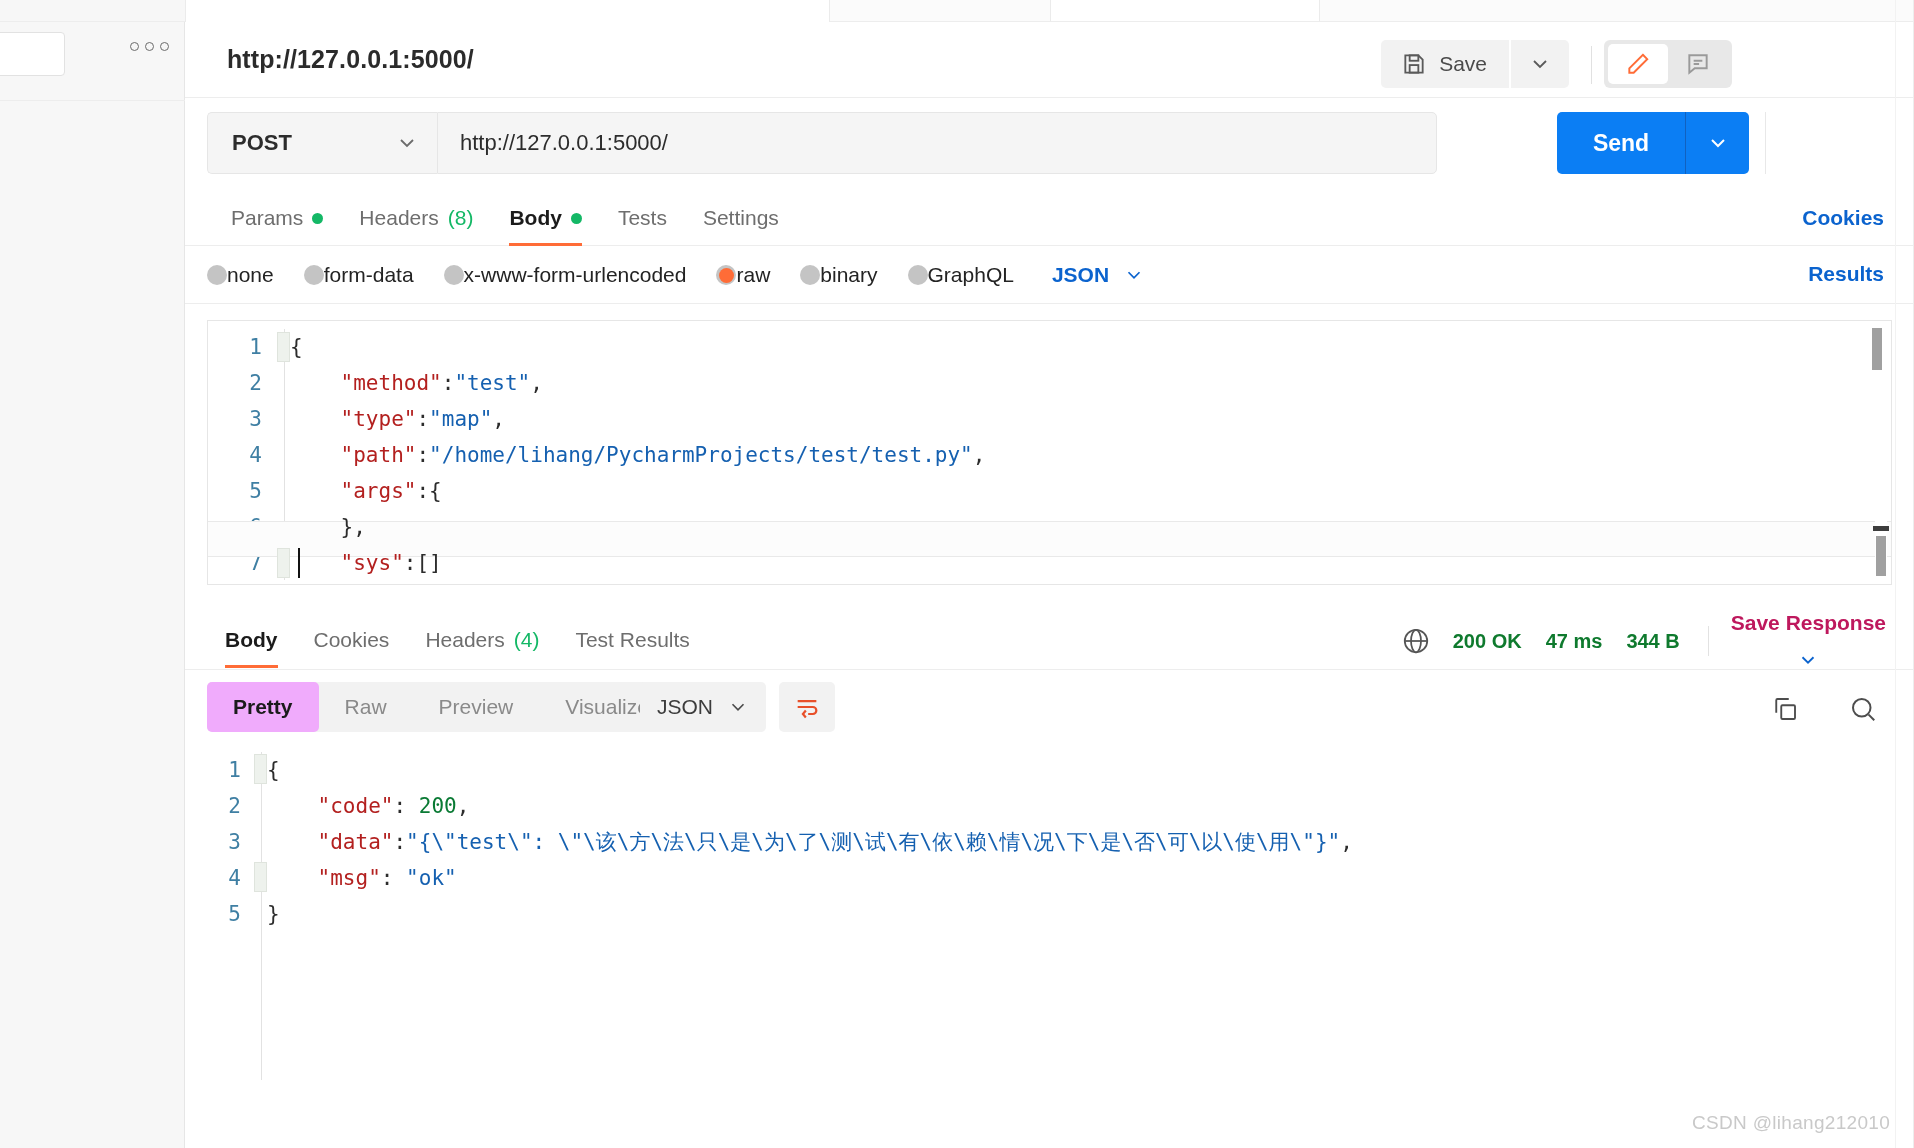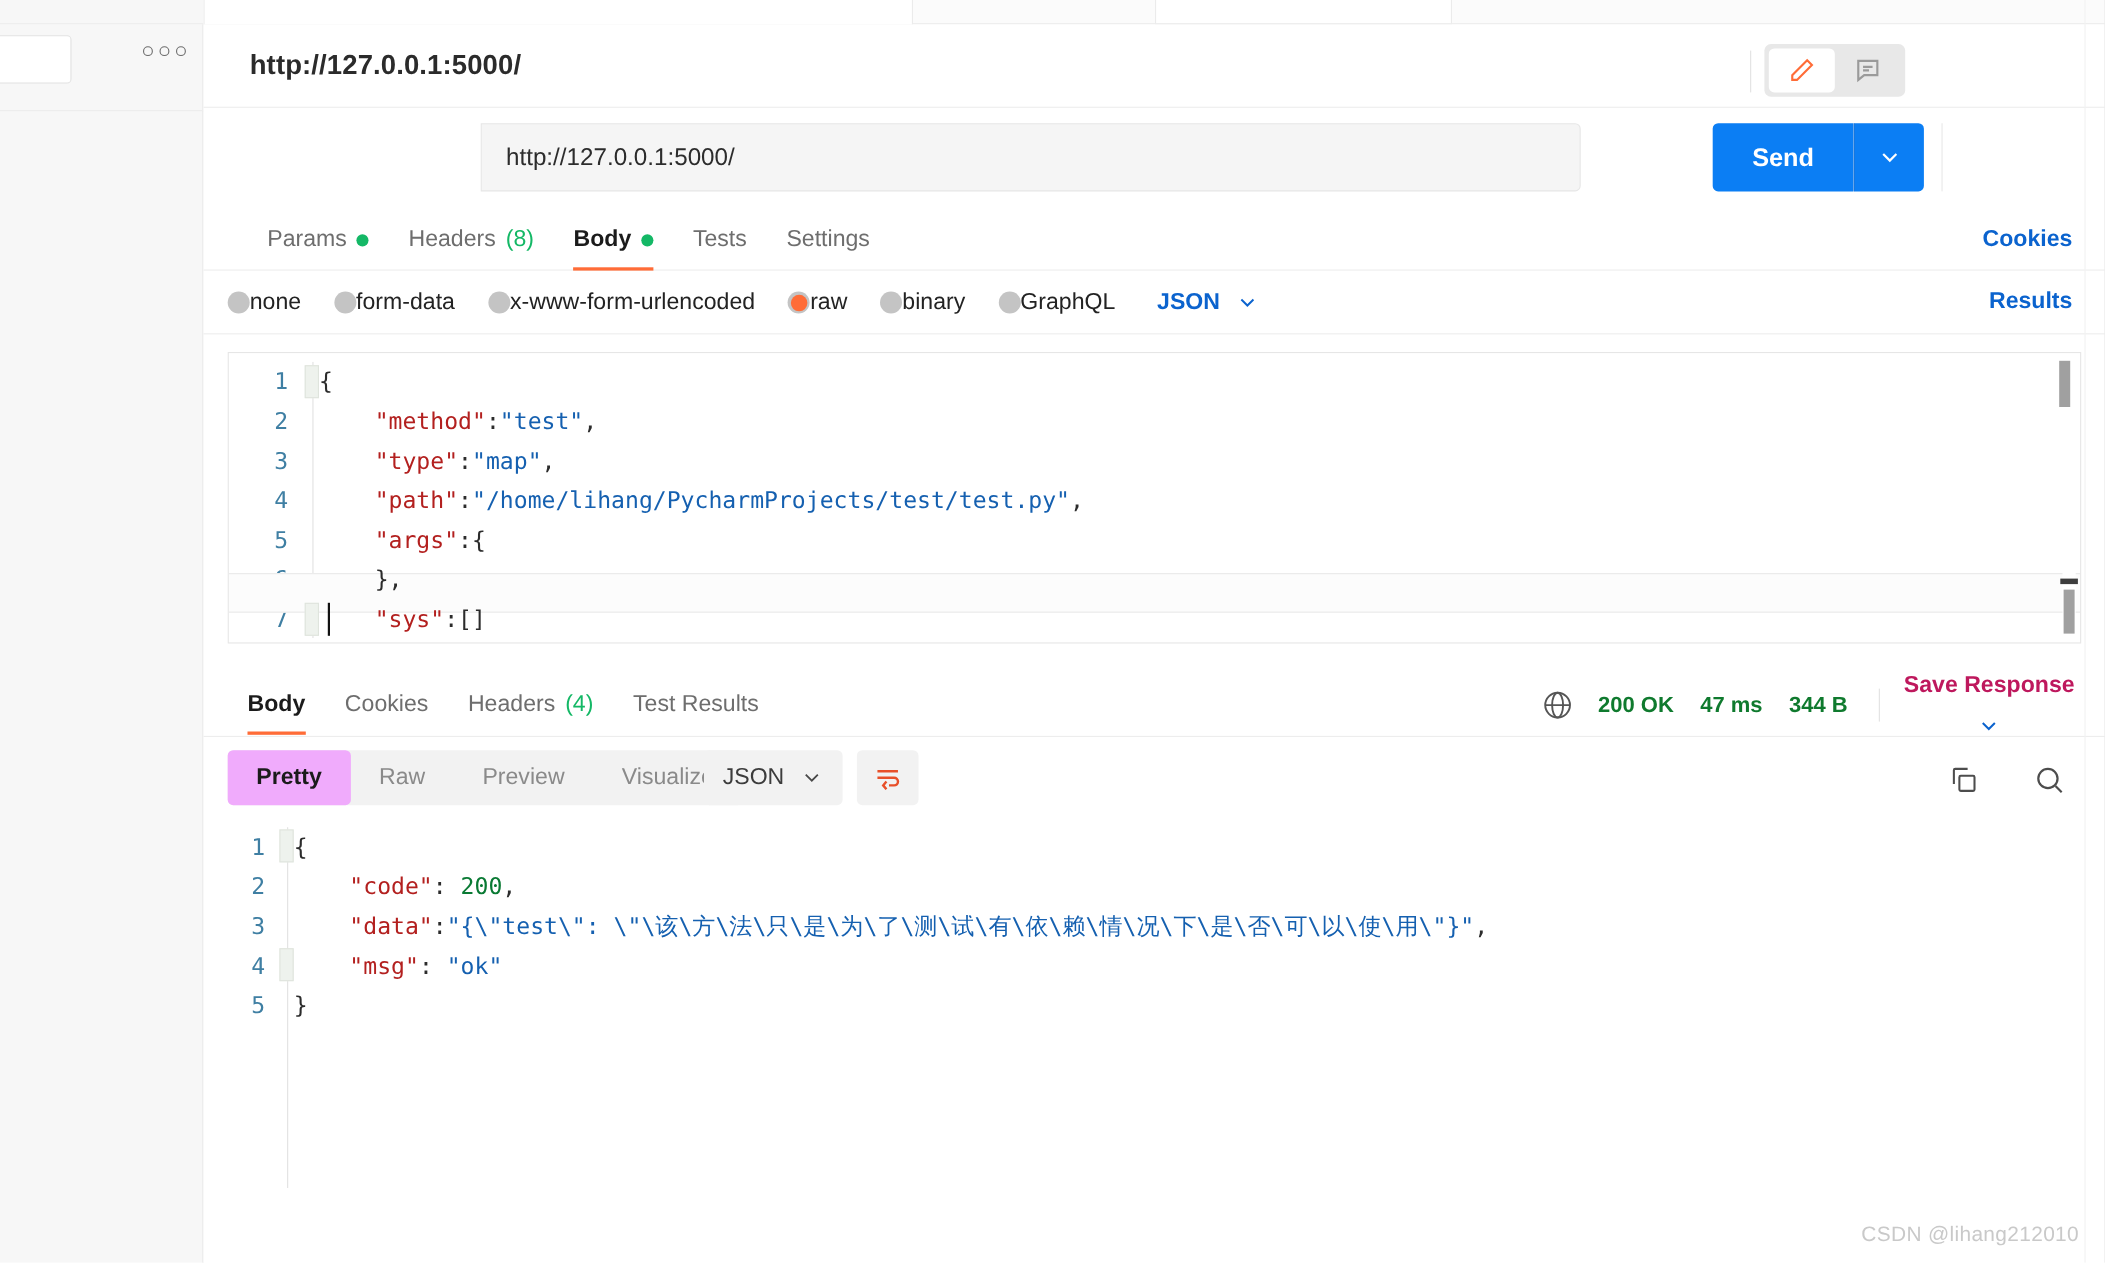--- a/index.html
+++ b/index.html
@@ -126,21 +126,21 @@
   .send-divider {
     position: absolute; left: 1580px; top: 14px; width: 1px; height: 62px; background: #e8e8e8;
   }
 
   
   .req-tabs {
     position: absolute; left: 0; top: 190px; width: 1729px; height: 56px;
     border-bottom: 1px solid #ededed;
   }
   .req-tabs .tabs-inner {
-    position: absolute; left: 40px; top: 0; display: flex; align-items: center; height: 56px;
+    position: absolute; left: 28px; top: 0; display: flex; align-items: center; height: 56px;
   }
   .rtab {
     position: relative; height: 56px; display: flex; align-items: center; gap: 9px;
     padding: 0 18px; font-size: 21px; color: #6e6e6e; cursor: pointer; white-space: nowrap;
   }
   .rtab.active { color: #1b1b1b; font-weight: 700; }
   .rtab.active::after {
     content: ""; position: absolute; left: 18px; right: 18px; bottom: 0;
     height: 3px; background: #ff6c37;
   }
@@ -282,20 +282,39 @@
 <div id="main">
 
   <div class="tabstrip">
     <div class="tab-ghost a"></div>
     <div class="tab-ghost b"></div>
   </div>
 
   <div class="title-row">
     <div class="req-title">http://127.0.0.1:5000/</div>
 
+    <div class="save-group">
+      <div class="save-btn">
+        <span>
+          <svg width="26" height="26" viewBox="0 0 24 24" fill="none" stroke="#5a5a5a" stroke-width="1.7">
+            <path d="M4 4h12l4 4v12H4z"></path>
+            <rect x="8" y="4" width="8" height="5"></rect>
+            <rect x="8" y="13" width="8" height="7"></rect>
+          </svg>
+        </span>
+        <span>Save</span>
+      </div>
+      <div class="save-caret">
+        <span>
+          <svg width="24" height="24" viewBox="0 0 24 24" fill="none" stroke="#5a5a5a" stroke-width="1.8">
+            <path d="M6 9l6 6 6-6"></path>
+          </svg>
+        </span>
+      </div>
+    </div>
 
     <div class="vdiv"></div>
 
     <div class="mode-group">
       <div class="mode-btn active">
         <span>
           <svg width="26" height="26" viewBox="0 0 24 24" fill="none" stroke="#ff6c37" stroke-width="1.8">
             <path d="M16.5 3.5l4 4L8 20H4v-4z"></path>
           </svg>
         </span>
@@ -305,20 +324,28 @@
           <svg width="26" height="26" viewBox="0 0 24 24" fill="none" stroke="#9a9a9a" stroke-width="1.8">
             <path d="M4 4h16v12H9l-5 4z"></path>
             <path d="M8 9h8M8 12h5"></path>
           </svg>
         </span>
       </div>
     </div>
   </div>
 
   <div class="url-row">
+    <div class="method-box">
+      <span class="method-label">POST</span>
+      <span>
+        <svg width="24" height="24" viewBox="0 0 24 24" fill="none" stroke="#6b6b6b" stroke-width="1.8">
+          <path d="M6 9l6 6 6-6"></path>
+        </svg>
+      </span>
+    </div>
     <div class="url-box">
       <input type="text" value="http://127.0.0.1:5000/" style="">
     </div>
     <div class="send-group">
       <div class="send-btn">Send</div>
       <div class="send-caret">
         <span>
           <svg width="24" height="24" viewBox="0 0 24 24" fill="none" stroke="#ffffff" stroke-width="2">
             <path d="M6 9l6 6 6-6"></path>
           </svg>

